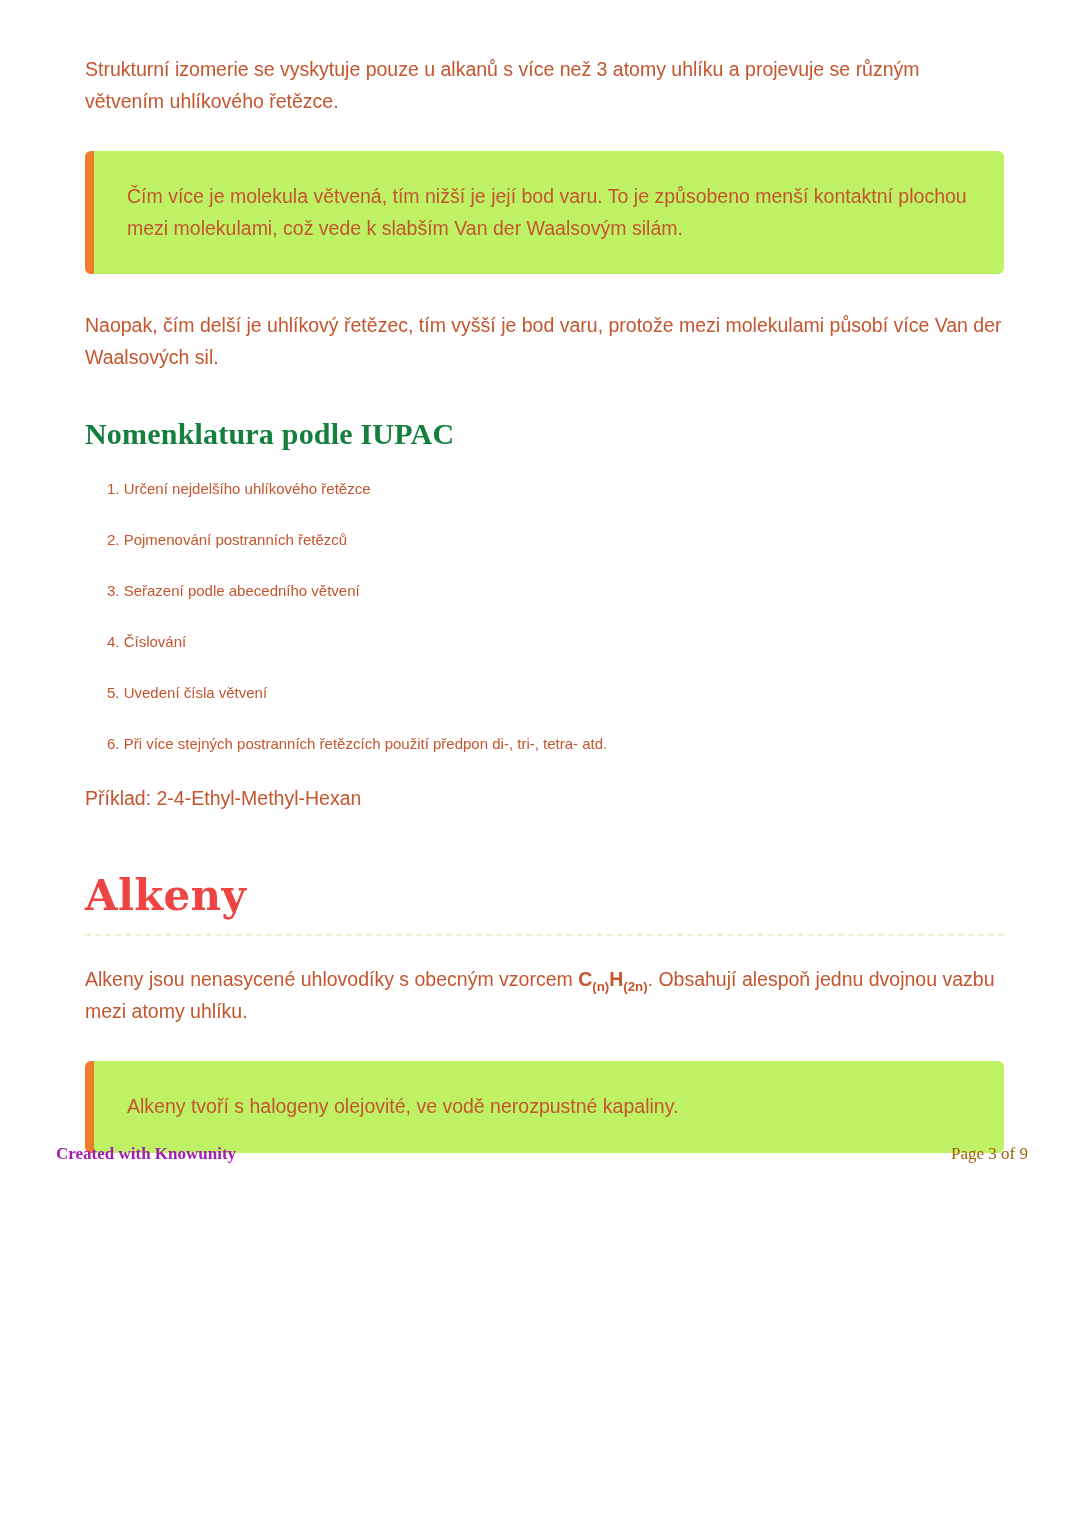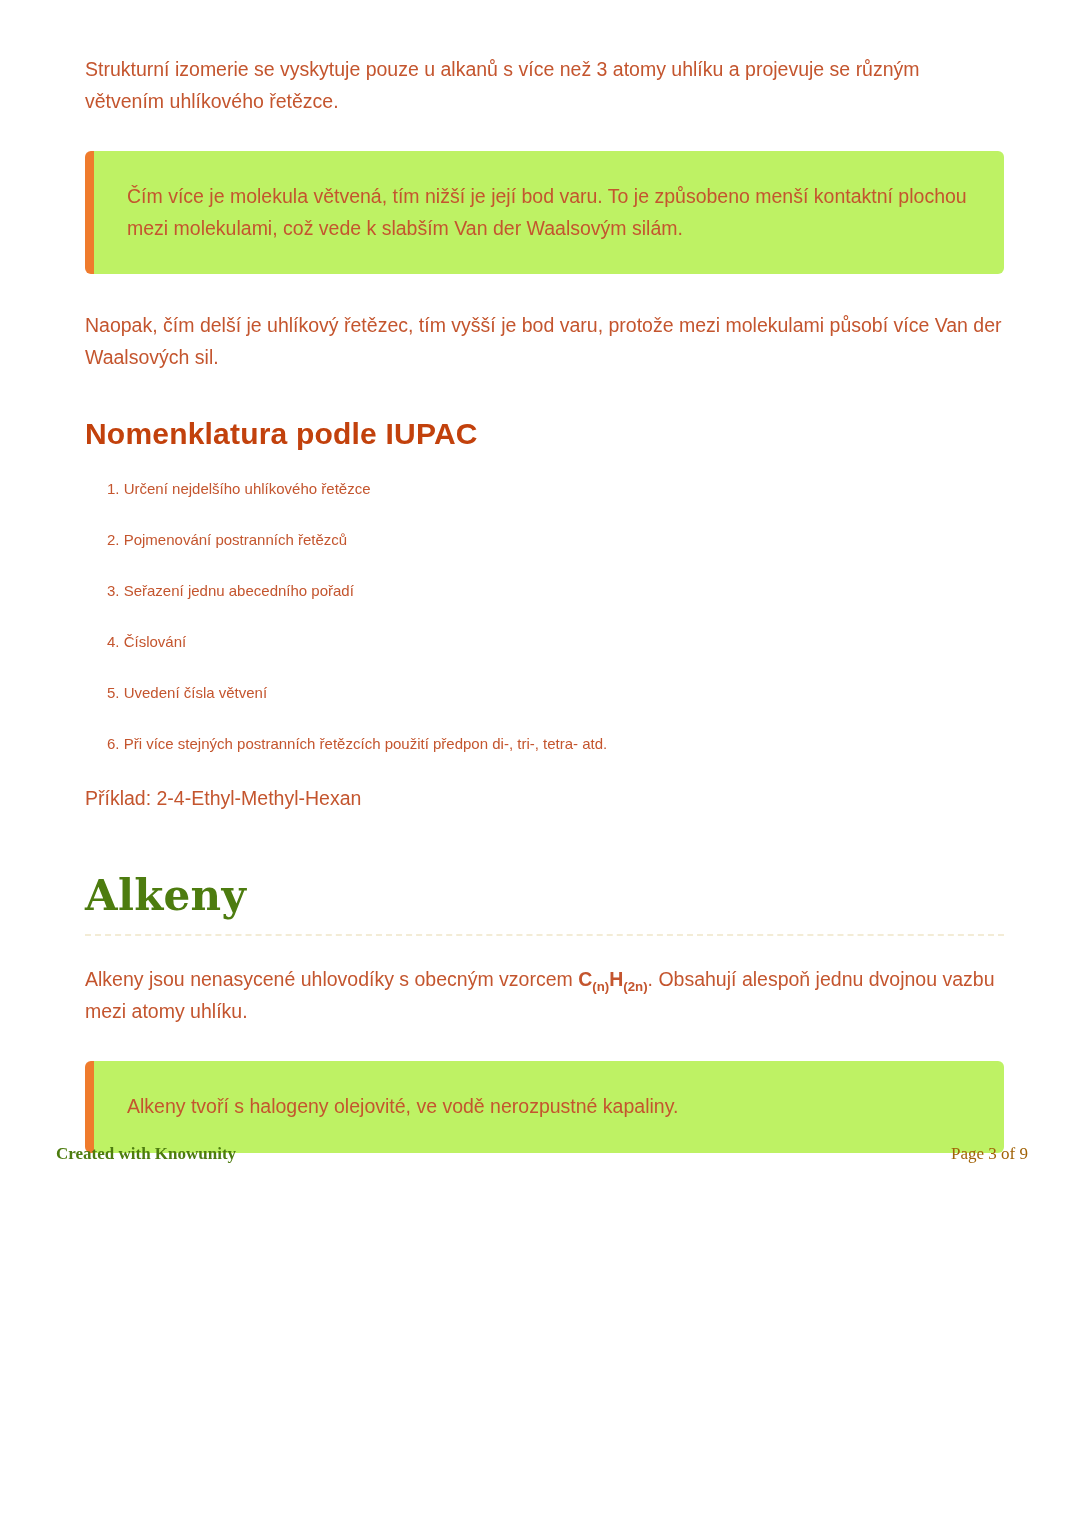--- a/index.html
+++ b/index.html
@@ -28,31 +28,31 @@
     border-radius: 6px;
     padding: 30px 34px 30px 33px;
     margin: 0 0 36px 0;
   }
   .callout p {
     margin: 0;
     font-size: 19.5px;
     line-height: 1.62;
   }
   h2.section-heading {
-    font-family: Liberation Sans, sans-serif;
+    font-family: Liberation Serif, serif;
     font-weight: bold;
-    color: #c2410c;
+    color: #15803d;
     font-size: 30px;
     margin: 44px 0 26px 0;
     letter-spacing: 0.2px;
   }
   h1.big-heading {
     font-family: "DejaVu Serif", serif;
     font-weight: bold;
-    color: #4d7c0f;
+    color: #ef4444;
     font-size: 42px;
     margin: 56px 0 0 0;
     letter-spacing: 0.3px;
   }
   .dashed-divider {
     border: none;
     border-top: 2px dashed #f3ecd6;
     margin: 14px 0 28px 0;
   }
   ol.steps {
@@ -83,21 +83,21 @@
     left: 56px;
     right: 52px;
     bottom: 18px;
     display: flex;
     justify-content: space-between;
     align-items: baseline;
     font-family: "Liberation Serif", serif;
     font-size: 17px;
   }
   .footer .footer-left {
-    color: #4d7c0f;
+    color: #a21caf;
     font-weight: bold;
   }
   .footer .footer-right {
     color: #a16207;
     font-weight: normal;
   }
 </style>
 </head>
 <body>
 
@@ -111,21 +111,21 @@
     </div>
 
     <p class="body-text">Naopak, čím delší je uhlíkový řetězec, tím vyšší je bod varu, protože mezi molekulami působí více Van der Waalsových sil.</p>
 
     <h2 class="section-heading">Nomenklatura podle IUPAC</h2>
 
 
     <ol class="steps">
       <li>Určení nejdelšího uhlíkového řetězce</li>
       <li>Pojmenování postranních řetězců</li>
-      <li>Seřazení jednu abecedního pořadí</li>
+      <li>Seřazení podle abecedního větvení</li>
       <li>Číslování</li>
       <li>Uvedení čísla větvení</li>
       <li>Při více stejných postranních řetězcích použití předpon di-, tri-, tetra- atd.</li>
     </ol>
 
     <p class="body-text">Příklad: 2-4-Ethyl-Methyl-Hexan</p>
 
     <h1 class="big-heading">Alkeny</h1>
 
     <hr class="dashed-divider">

